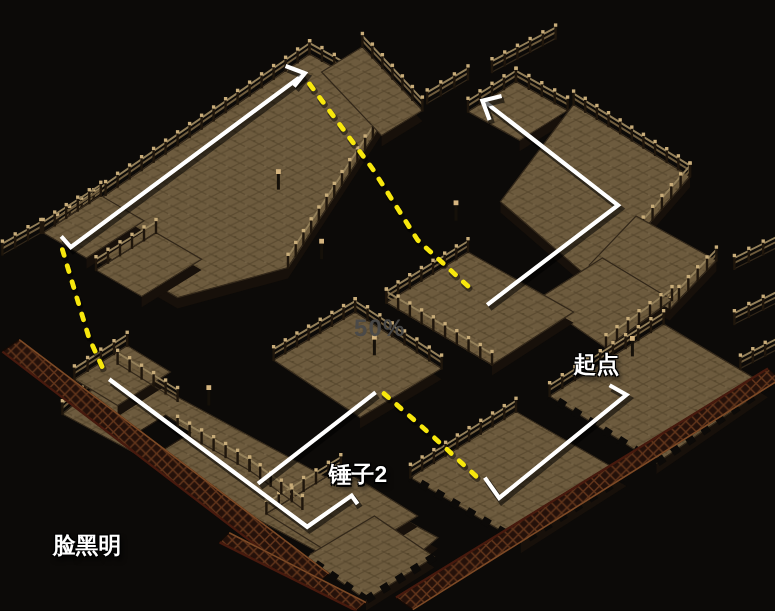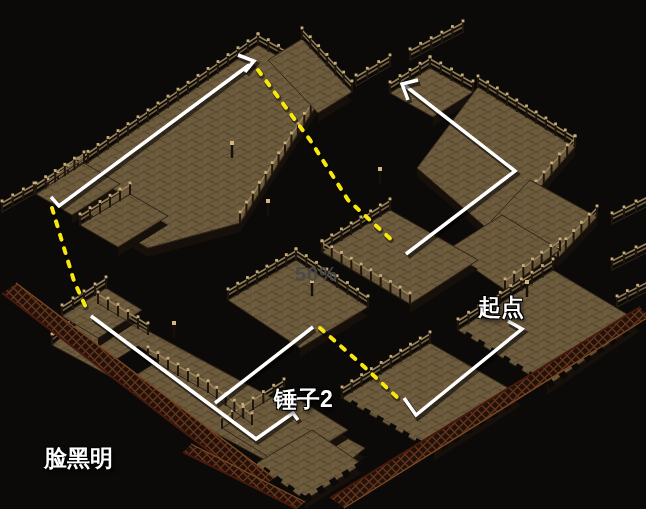--- a/index.html
+++ b/index.html
@@ -1,19 +1,19 @@
 <!DOCTYPE html>
 <html><head>
 <meta charset="utf-8">
 <style>
   html,body{margin:0;padding:0;background:#000;}
   #stage{position:relative;width:646px;height:509px;background:#0c0a08;overflow:hidden;
          font-family:"Liberation Sans",sans-serif;}
   #base,#overlay{position:absolute;left:0;top:0;}
-  .lbl{position:absolute;color:#fff;font-weight:bold;font-size:23px;line-height:1.05;white-space:nowrap;
+  .lbl{position:absolute;color:#fff;font-weight:bold;font-size:19px;line-height:1.05;white-space:nowrap;
        text-shadow:-1px -1px 0 #000,1px -1px 0 #000,-1px 1px 0 #000,1px 1px 0 #000,2px 3px 4px rgba(0,0,0,.9);}
   .watermark{color:#4a4a4a;font-size:20px;letter-spacing:1px;text-shadow:none;opacity:.95;}
 </style>
 </head>
 <body>
 
 <div id="stage">
   <svg id="base" width="646" height="509" viewBox="0 0 646 509">
     <defs>
       <pattern id="tiles" width="16" height="8" patternUnits="userSpaceOnUse">

